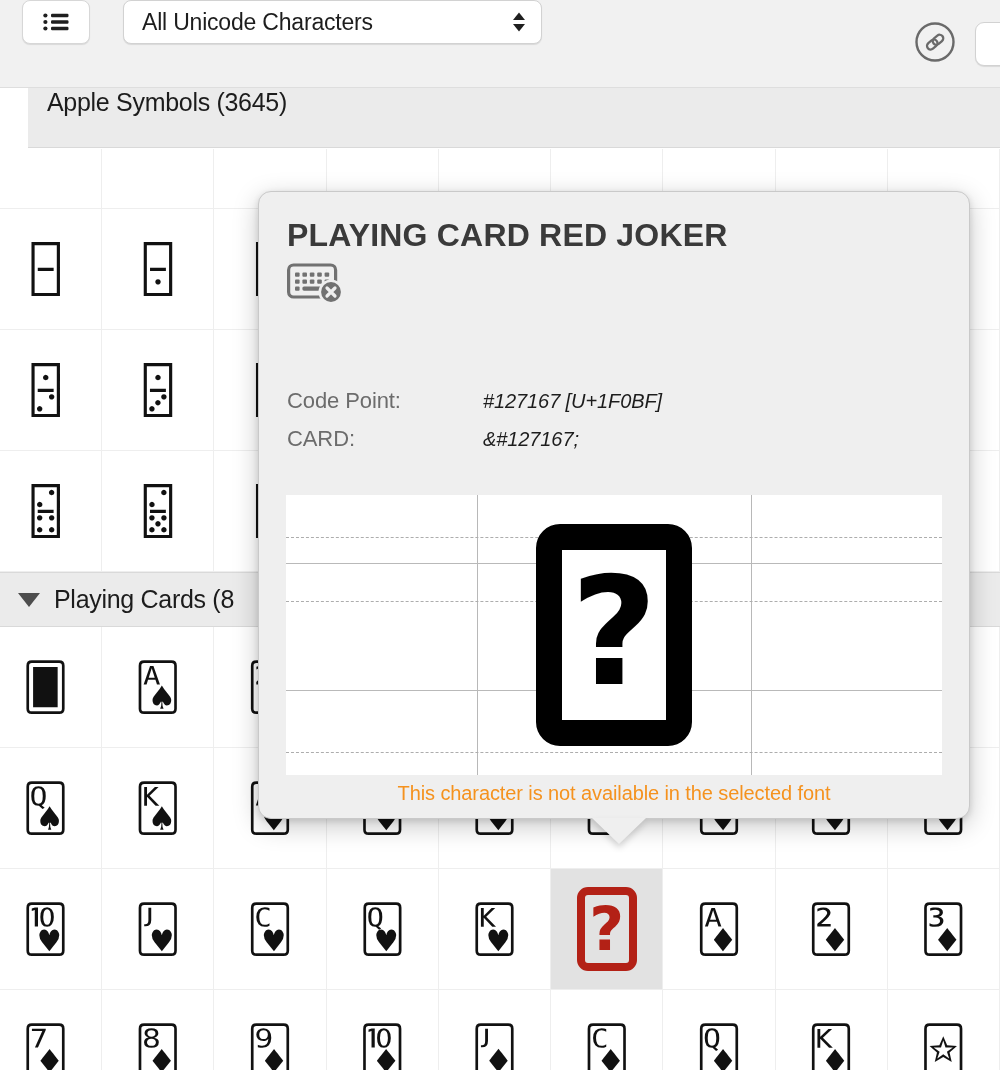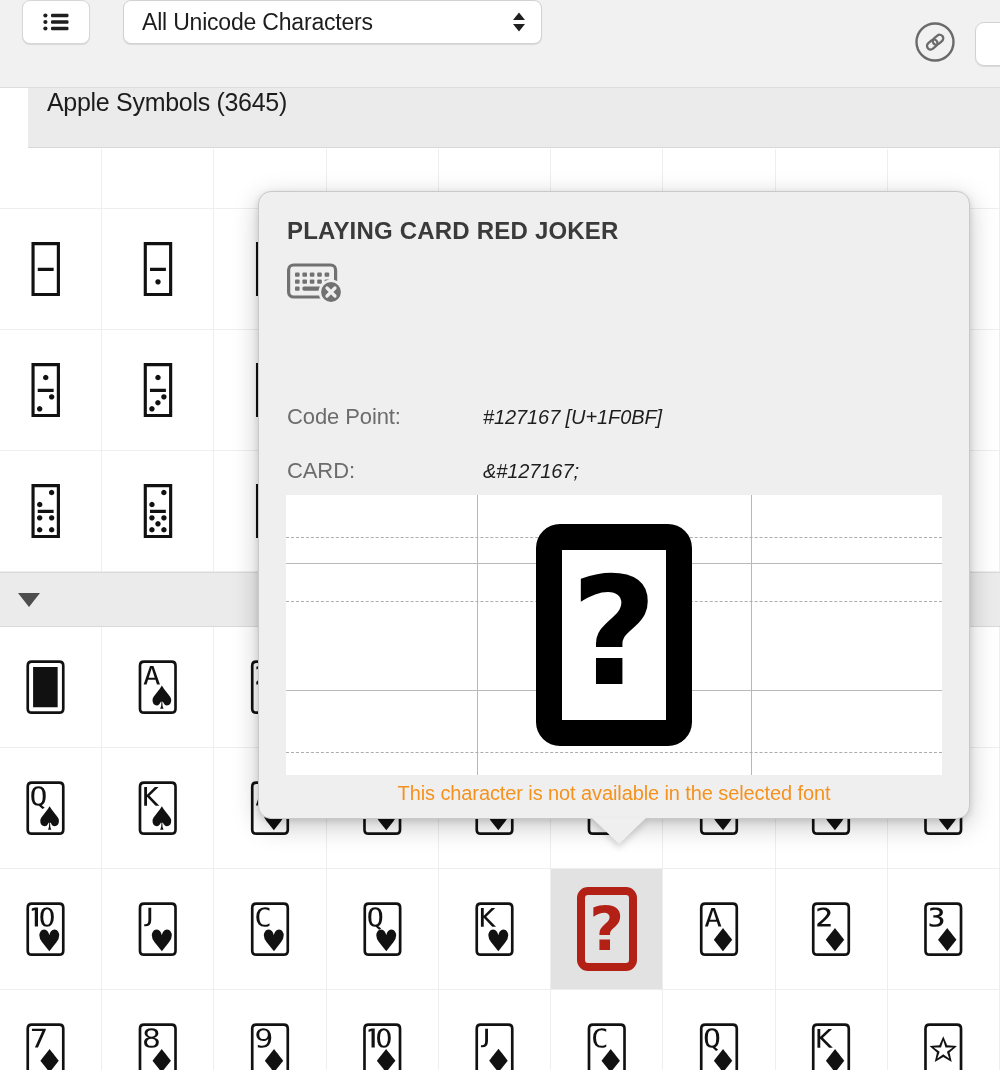--- a/index.html
+++ b/index.html
@@ -132,27 +132,27 @@
     position: absolute; left: 258px; top: 191px;
     width: 712px; height: 628px;
     background: #efefef;
     border: 1px solid #c9c9c9;
     border-radius: 13px;
     box-shadow: 0 7px 26px rgba(0,0,0,.22), 0 2px 6px rgba(0,0,0,.12);
     overflow: hidden;
   }
   .pop-title {
     position: absolute; left: 28px; top: 25px;
-    font-size: 24px; font-weight: bold; color: #3a3a3a;
+    font-size: 32px; font-weight: bold; color: #3a3a3a;
     letter-spacing: 0.2px;
   }
   .kb-icon-wrap { position: absolute; left: 28px; top: 70px; }
 
   .fields { position: absolute; left: 28px; top: 190px; width: 650px; }
-  .field-row { display: flex; height: 38px; align-items: center; margin-top: 16px; }
+  .field-row { display: flex; height: 38px; align-items: center; }
   .field-key {
     width: 196px; font-size: 22px; color: #6c6c6c; letter-spacing: -0.1px;
   }
   .field-val { font-size: 20px; color: #1d1d1d; letter-spacing: -0.1px; font-style: italic; }
 
   .preview {
     position: absolute; left: 27px; top: 303px;
     width: 656px; height: 280px;
     background: #ffffff;
   }
@@ -336,20 +336,21 @@
       <div class="cell">
           <span class="glyph">🁼</span>
         </div>
       <div class="cell">
           <span class="glyph">🁽</span>
         </div>
     </div>
 
     <div class="band-section">
       <span class="disclosure"></span>
+      <span class="band-title">Playing Cards (8</span>
     </div>
 
     <div class="grid-row">
       <div class="cell">
           <span class="glyph">🂠</span>
         </div>
       <div class="cell">
           <span class="glyph">🂡</span>
         </div>
       <div class="cell">

